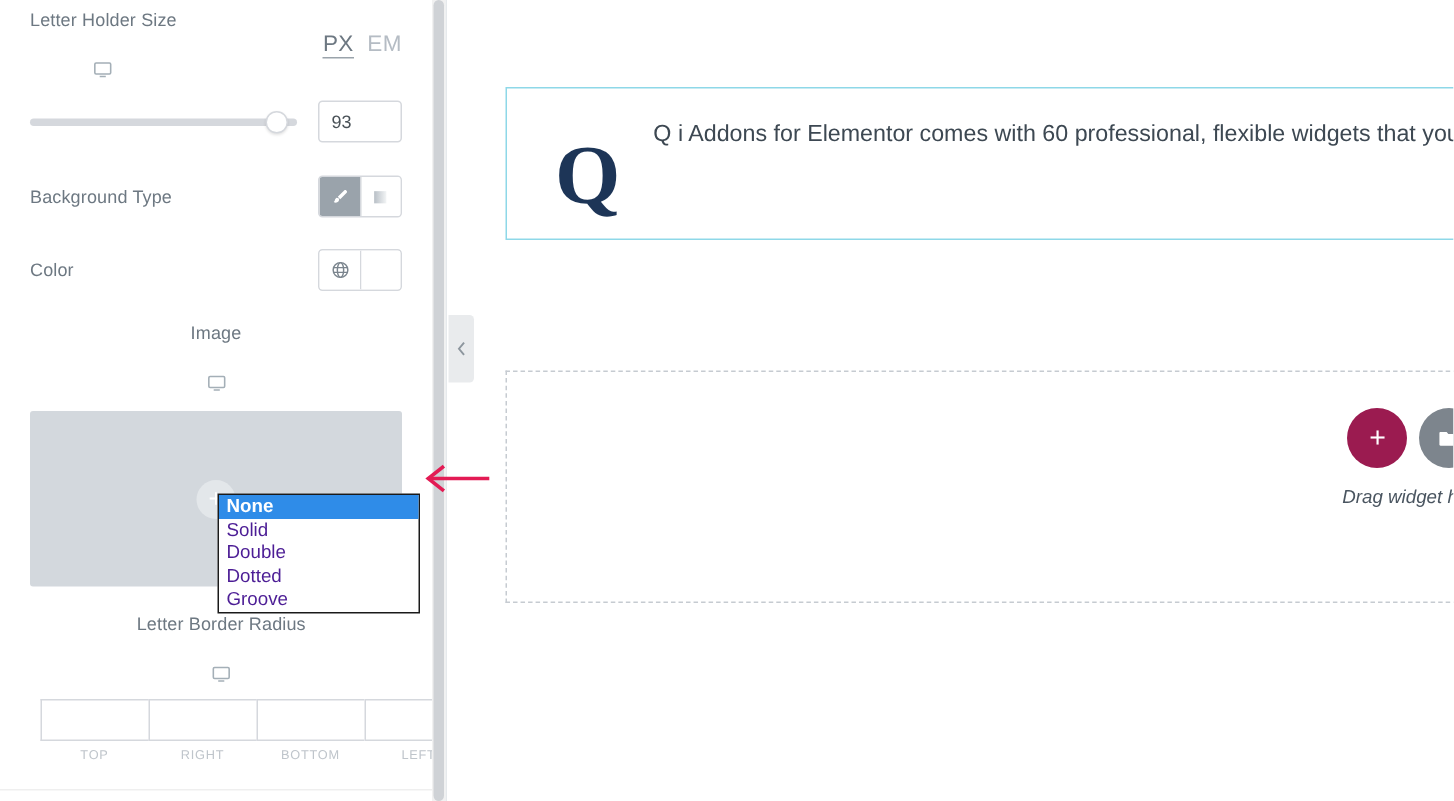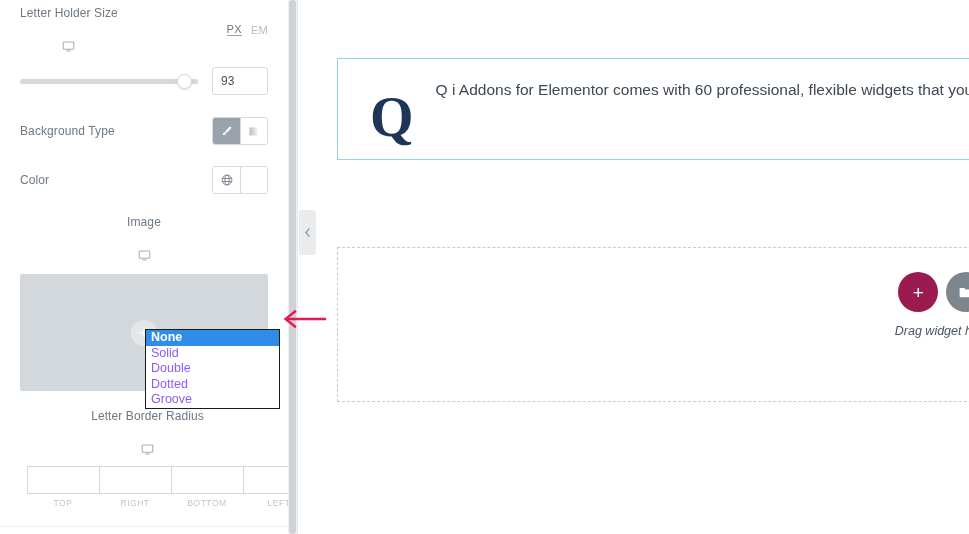--- a/index.html
+++ b/index.html
@@ -72,21 +72,21 @@
   }
 
   .resp-icon { display: inline-flex; color: #a4afb7; }
   .resp-icon svg { display: block; }
 
   
   .units {
     display: flex;
     align-items: center;
     gap: 9px;
-    font-size: 11px;
+    font-size: 15px;
     letter-spacing: .3px;
   }
   .unit {
     color: #b5bcc4;
     cursor: pointer;
   }
   .unit.active {
     color: #6d7882;
     border-bottom: 1px solid #9aa3ab;
     padding-bottom: 0px;
@@ -235,21 +235,21 @@
     width: 135px;
     background: #ffffff;
     border: 1px solid #1a1a1a;
     z-index: 60;
     padding: 0;
     margin: 0;
     list-style: none;
   }
   .dd-opt {
     font-size: 12.5px;
-    color: #8b5cf6;
+    color: #4c1d95;
     line-height: 15.6px;
     padding: 0 0 0 5px;
     cursor: pointer;
     white-space: nowrap;
   }
   .dd-opt.selected {
     background: #2f8ce8;
     color: #ffffff;
     font-weight: 700;
   }

